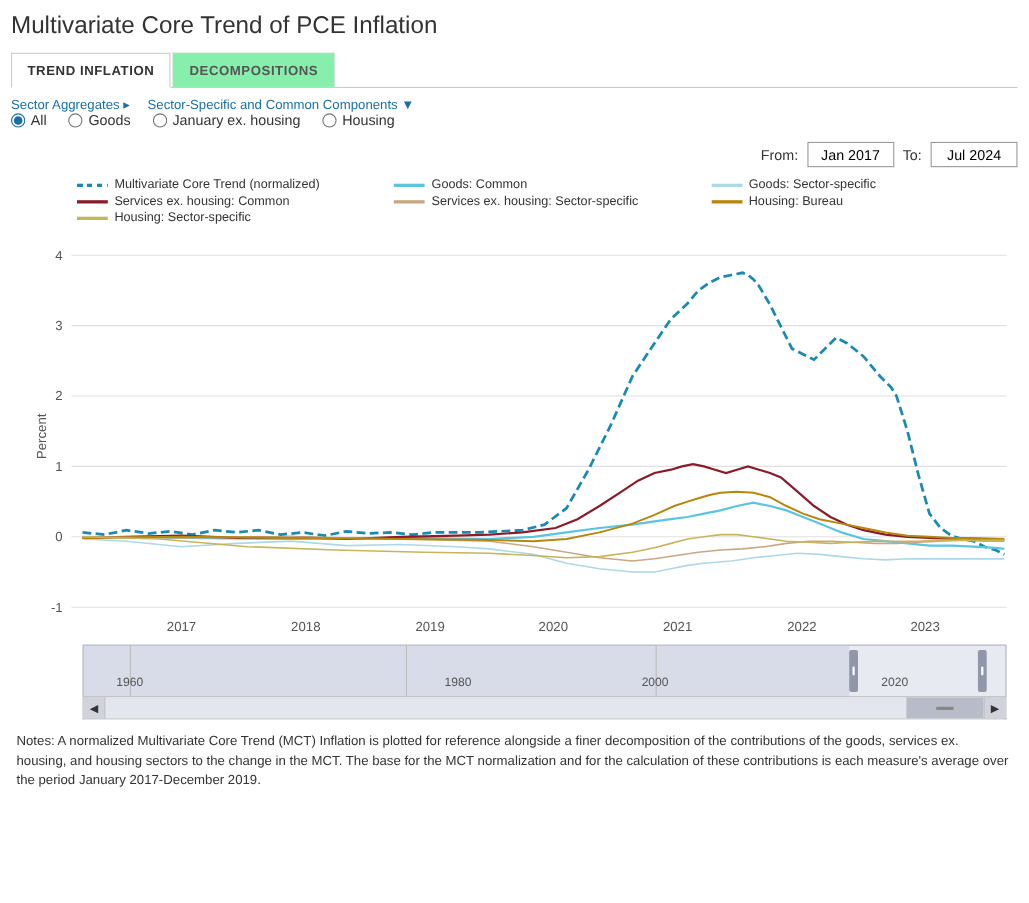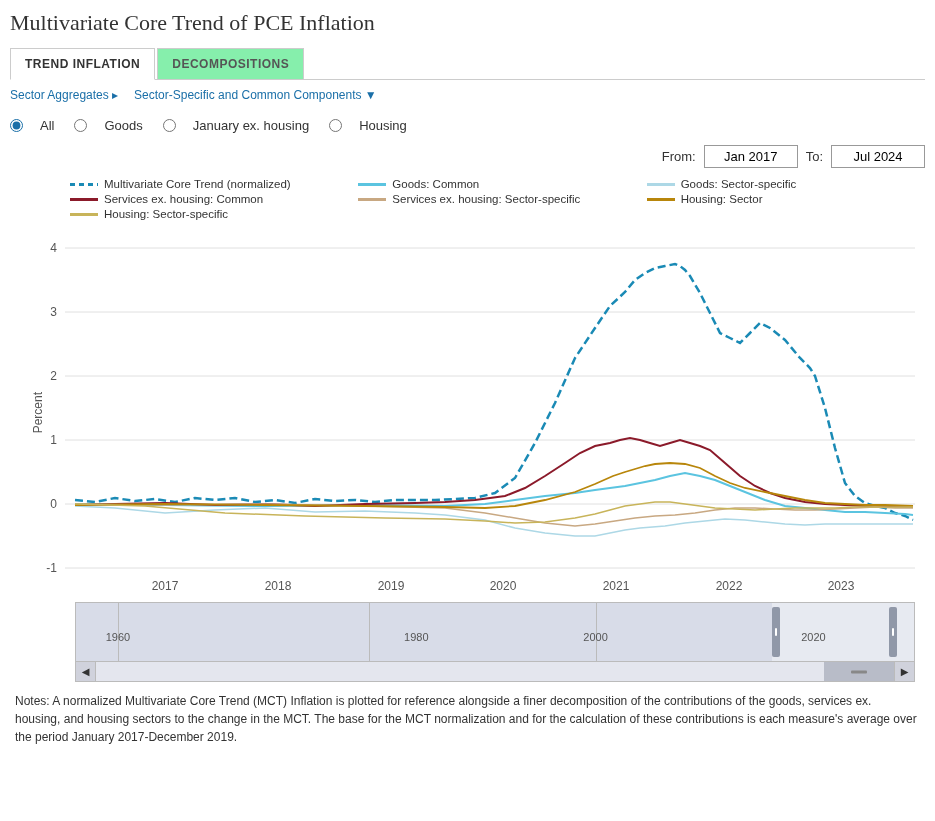--- a/index.html
+++ b/index.html
@@ -1,29 +1,29 @@
 <!DOCTYPE html>
 <html><head>
   <meta charset="utf-8">
   <style>
     * { box-sizing: border-box; margin: 0; padding: 0; }
     body { font-family: Arial, sans-serif; background: #fff; color: #333; font-size: 13px; }
     .page-wrapper { width: 935px; min-height: 821px; padding: 10px; }
-    h1 { font-size: 22px; font-weight: normal; margin-bottom: 12px; font-family: Liberation Serif, serif; }
+    h1 { font-size: 22px; font-weight: normal; margin-bottom: 12px; }
     .tabs { display: flex; border-bottom: 1px solid #ccc; margin-bottom: 8px; }
     .tab { padding: 8px 14px; cursor: pointer; font-size: 12px; font-weight: bold; letter-spacing: 0.5px; border: 1px solid #ccc; border-bottom: none; margin-right: 2px; }
     .tab.active { background: #fff; border-bottom: 1px solid #fff; margin-bottom: -1px; color: #333; }
     .tab.inactive { background: #86efac; color: #555; }
-    .sub-tabs { display: flex; gap: 16px; margin-bottom: 16px; font-size: 12px; }
+    .sub-tabs { display: flex; gap: 16px; margin-bottom: 0; font-size: 12px; }
     .sub-tab { color: #1a6fa8; cursor: pointer; }
     .radio-group { display: flex; gap: 20px; margin-bottom: 12px; align-items: center; font-size: 13px; }
-    .radio-item { display: flex; gap: 17px; cursor: pointer; }
+    .radio-item { display: flex; gap: 5px; cursor: pointer; }
     .radio-item input { accent-color: #1a6fa8; }
     .date-row { display: flex; align-items: center; justify-content: flex-end; gap: 8px; margin-bottom: 10px; font-size: 13px; }
-    .date-input { border: 1px solid #999; padding: 3px 8px; font-size: 13px; width: 94px; text-align: center; }
+    .date-input { border: 1px solid #999; padding: 3px 8px; font-size: 13px; width: 79px; text-align: center; }
     .legend { display: grid; grid-template-columns: repeat(3, 1fr); gap: 3px 10px; margin-bottom: 8px; font-size: 11.5px; padding-left: 60px; }
     .legend-item { display: flex; align-items: center; gap: 6px; }
     .legend-line { width: 28px; height: 3px; flex-shrink: 0; }
     .legend-line.dashed { background: repeating-linear-gradient(to right, #1a8ab5 0px, #1a8ab5 5px, transparent 5px, transparent 9px); border-top: none; }
     .notes-area { margin-top: 10px; font-size: 12px; color: #333; line-height: 1.5; padding: 0 5px; }
     .sources { margin-bottom: 8px; }
   </style>
 </head>
 <body>
 
@@ -82,21 +82,21 @@
     <div class="legend-item">
       <div class="legend-line" style="background:#8b1a2a;"></div>
       <span>Services ex. housing: Common</span>
     </div>
     <div class="legend-item">
       <div class="legend-line" style="background:#c8a882;"></div>
       <span>Services ex. housing: Sector-specific</span>
     </div>
     <div class="legend-item">
       <div class="legend-line" style="background:#b8860b;"></div>
-      <span>Housing: Sector</span>
+      <span>Housing: Bureau</span>
     </div>
     <div class="legend-item">
       <div class="legend-line" style="background:#c8b45a;"></div>
       <span>Housing: Sector-specific</span>
     </div>
   </div>
 
   <div style="display:flex; margin-top:4px;">
     <div style="width:55px; display:flex; align-items:center; justify-content:center;">
       <span style="writing-mode:vertical-rl; transform:rotate(180deg); font-size:12px; color:#555;">Percent</span>
@@ -138,21 +138,21 @@
 
         <path d="M10,277 L100,276 L200,277 L300,278 L380,279 L420,280 L450,278 L480,272 L510,264 L530,256 L548,248 L560,244 L570,241 L580,238 L590,236 L605,235 L620,236 L635,240 L650,248 L665,255 L680,260 L700,264 L720,268 L740,272 L760,275 L780,276 L800,277 L820,277 L848,278" fill="none" stroke="#b8860b" stroke-width="1.8"></path>
 
         <path d="M10,276 L80,278 L160,285 L240,288 L320,290 L380,291 L420,293 L450,295 L480,294 L510,290 L530,286 L545,282 L560,278 L575,276 L590,274 L605,274 L620,276 L635,278 L650,280 L670,281 L690,282 L710,281 L730,280 L750,280 L770,280 L790,279 L810,279 L830,279 L848,279" fill="none" stroke="#c8b45a" stroke-width="1.5"></path>
 
       </svg>
     </div>
   </div>
 
   <div style="margin-left:65px; margin-right:10px; margin-top:4px;">
-    <div style="position:relative; height:60px; background:#d8dce8; border:1px solid #bbb; overflow:hidden;">
+    <div style="position:relative; height:48px; background:#d8dce8; border:1px solid #bbb; overflow:hidden;">
 
       <div style="position:absolute; left:5%; top:0; bottom:0; width:1px; background:#bbb;"></div>
       <span style="position:absolute; left:5%; top:28px; font-size:11px; color:#555; transform:translateX(-50%);">1960</span>
 
       <div style="position:absolute; left:35%; top:0; bottom:0; width:1px; background:#bbb;"></div>
       <span style="position:absolute; left:35%; top:28px; font-size:11px; color:#555; transform:translateX(-50%);margin-left:47px;">1980</span>
 
       <div style="position:absolute; left:62%; top:0; bottom:0; width:1px; background:#bbb;"></div>
       <span style="position:absolute; left:62%; top:28px; font-size:11px; color:#555; transform:translateX(-50%);">2000</span>
 

